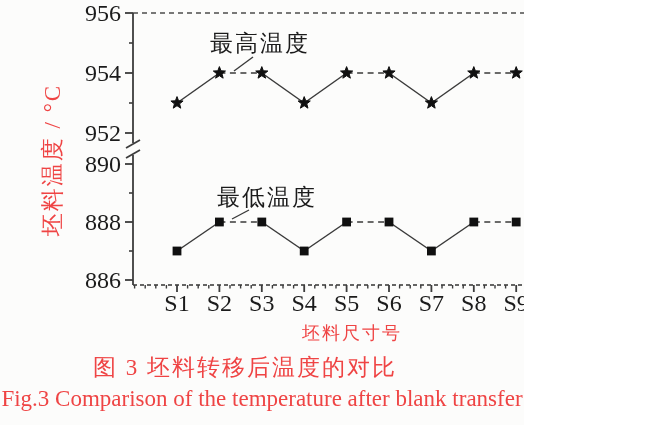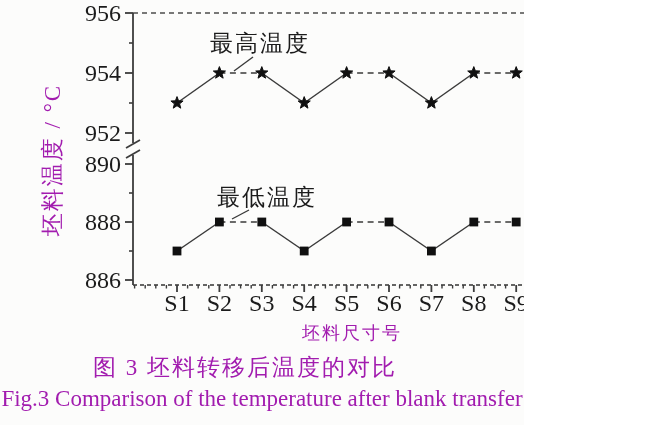--- a/index.html
+++ b/index.html
@@ -1,21 +1,21 @@
 <!DOCTYPE html>
 <html><head>
 <meta charset="utf-8">
 <style>
   html,body{margin:0;padding:0;background:#ffffff;}
   .figure{
     position:relative;
     width:524px;height:425px;
     background:#fcfcfb;
     font-family:"Liberation Serif","DejaVu Serif",serif;
-    color:#a21caf;
+    color:#ef4444;
     overflow:hidden;
   }
   .figure svg{position:absolute;left:0;top:0;}
   .ylabel{
     position:absolute;left:52px;top:160px;
     transform:translate(-50%,-50%) rotate(-90deg);
     font-size:23px;white-space:nowrap;letter-spacing:2px;
   }
   .xlabel{
     position:absolute;left:352px;top:321px;

